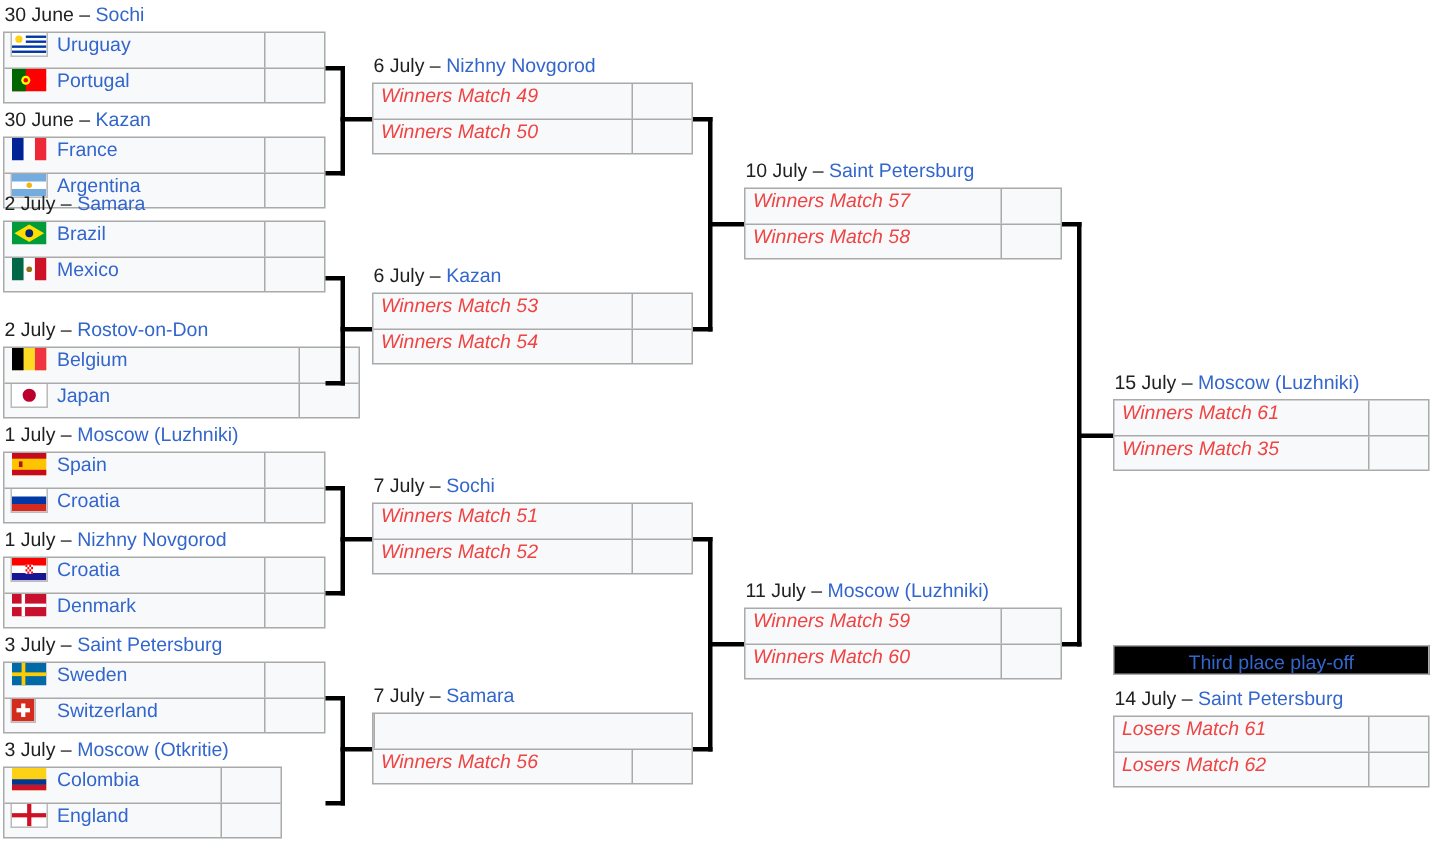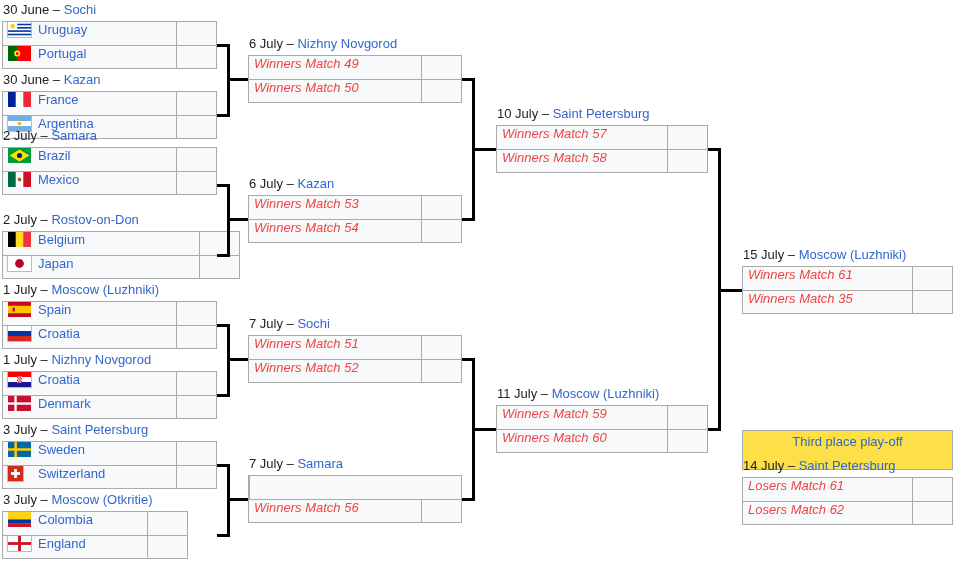--- a/index.html
+++ b/index.html
@@ -36,22 +36,22 @@
   #qf2{left:248px;top:176px;width:214px}
   #qf3{left:248px;top:316px;width:214px}
   #qf4{left:248px;top:456px;width:214px}
   
   #sf1{left:496px;top:106px;width:212px}
   #sf2{left:496px;top:386px;width:212px}
   
   #final{left:742px;top:247px;width:211px}
   #third{left:742px;top:458px;width:211px}
   .tp-title{
-    position:absolute;left:742px;top:430px;width:211px;height:40px;
-    box-sizing:border-box;border:1px solid #aaa;background:#fde047;
+    position:absolute;left:742px;top:430px;width:211px;height:20px;
+    box-sizing:border-box;border:1px solid #aaa;background:#000000;
     text-align:center;line-height:21px;
   }
   .conn{position:absolute;background:#000;}
 </style>
 </head>
 <body>
 
 <div>
 
   <div class="match" id="m49">

